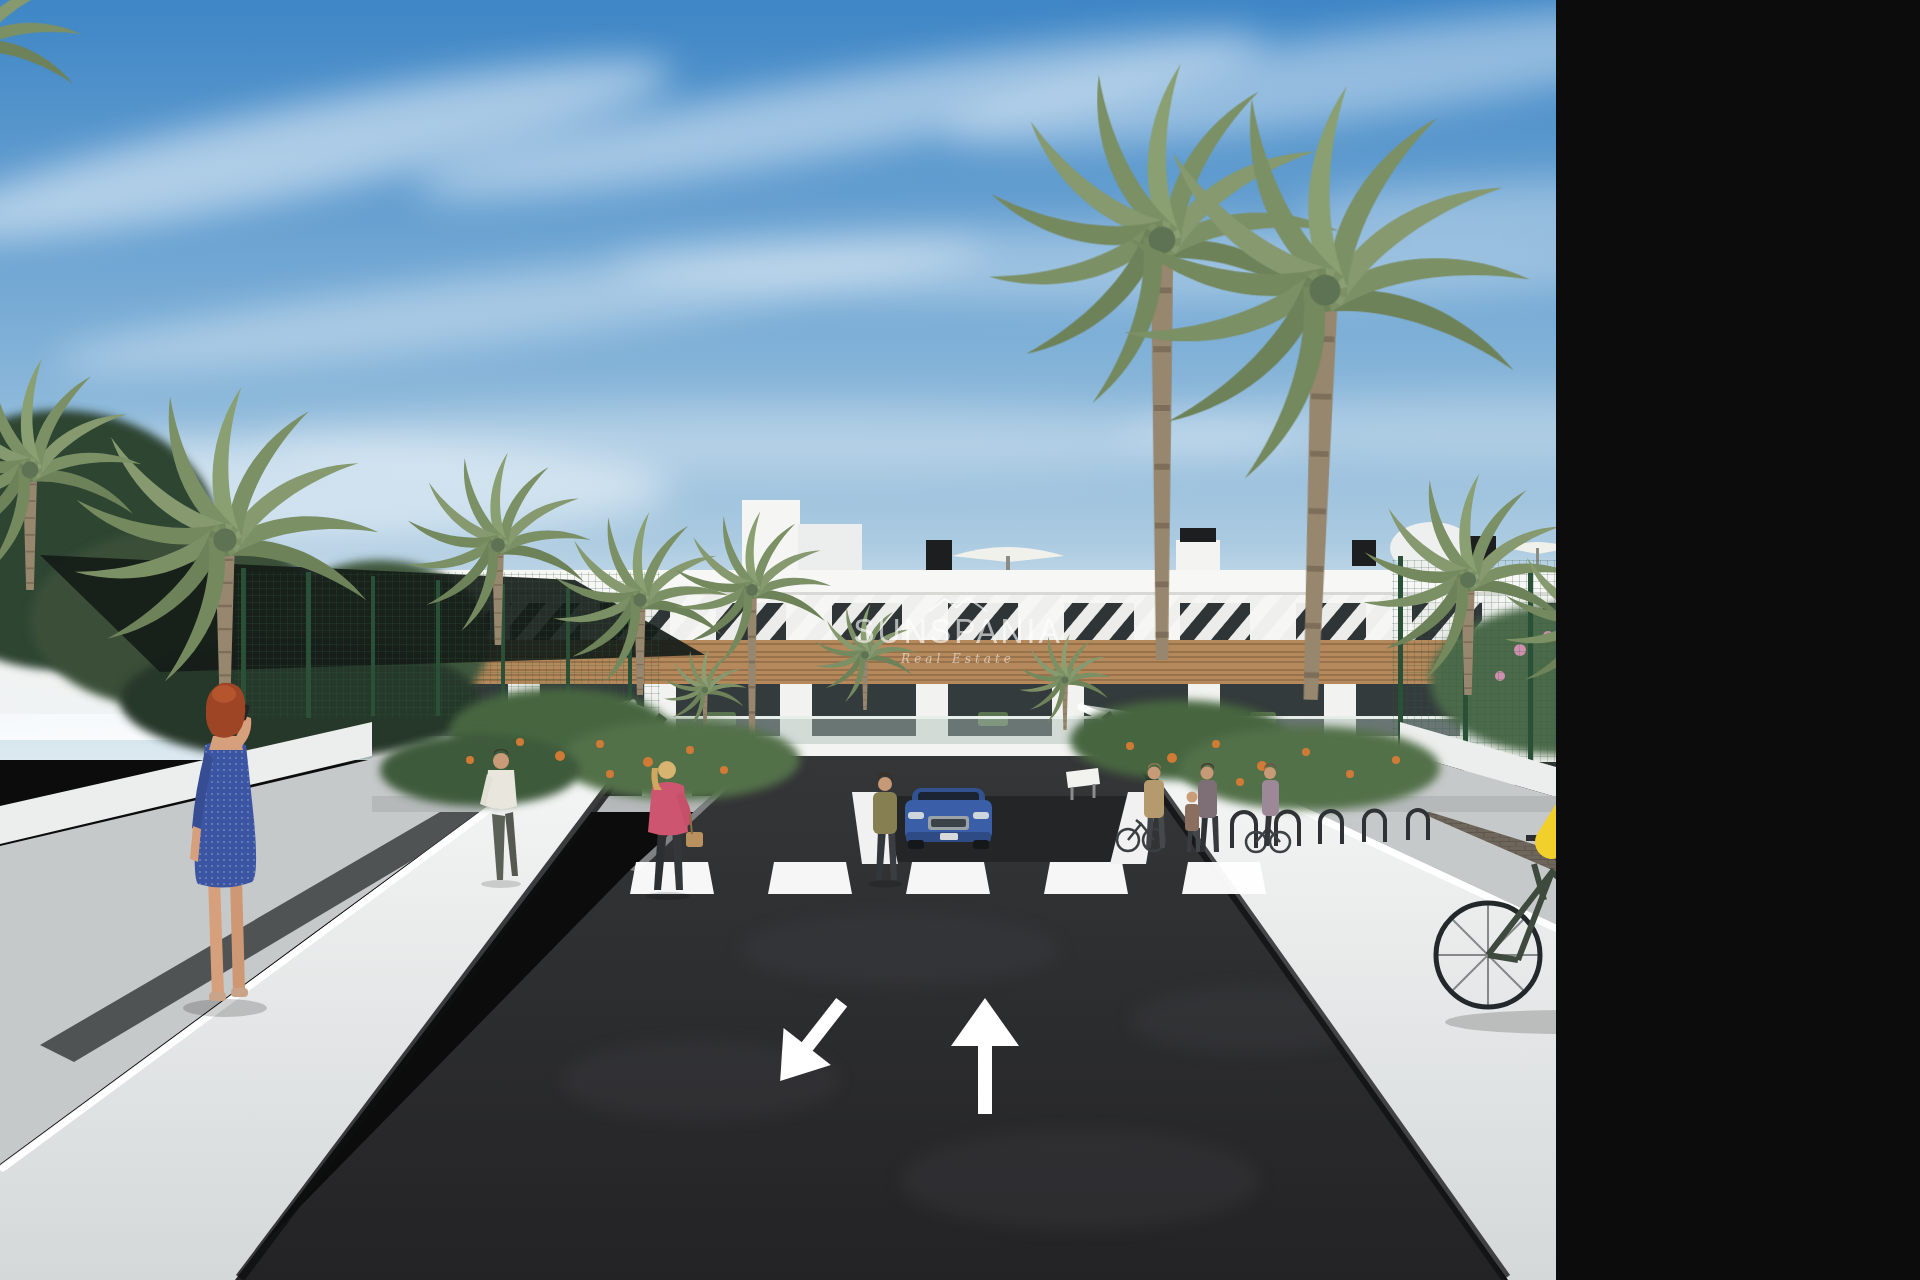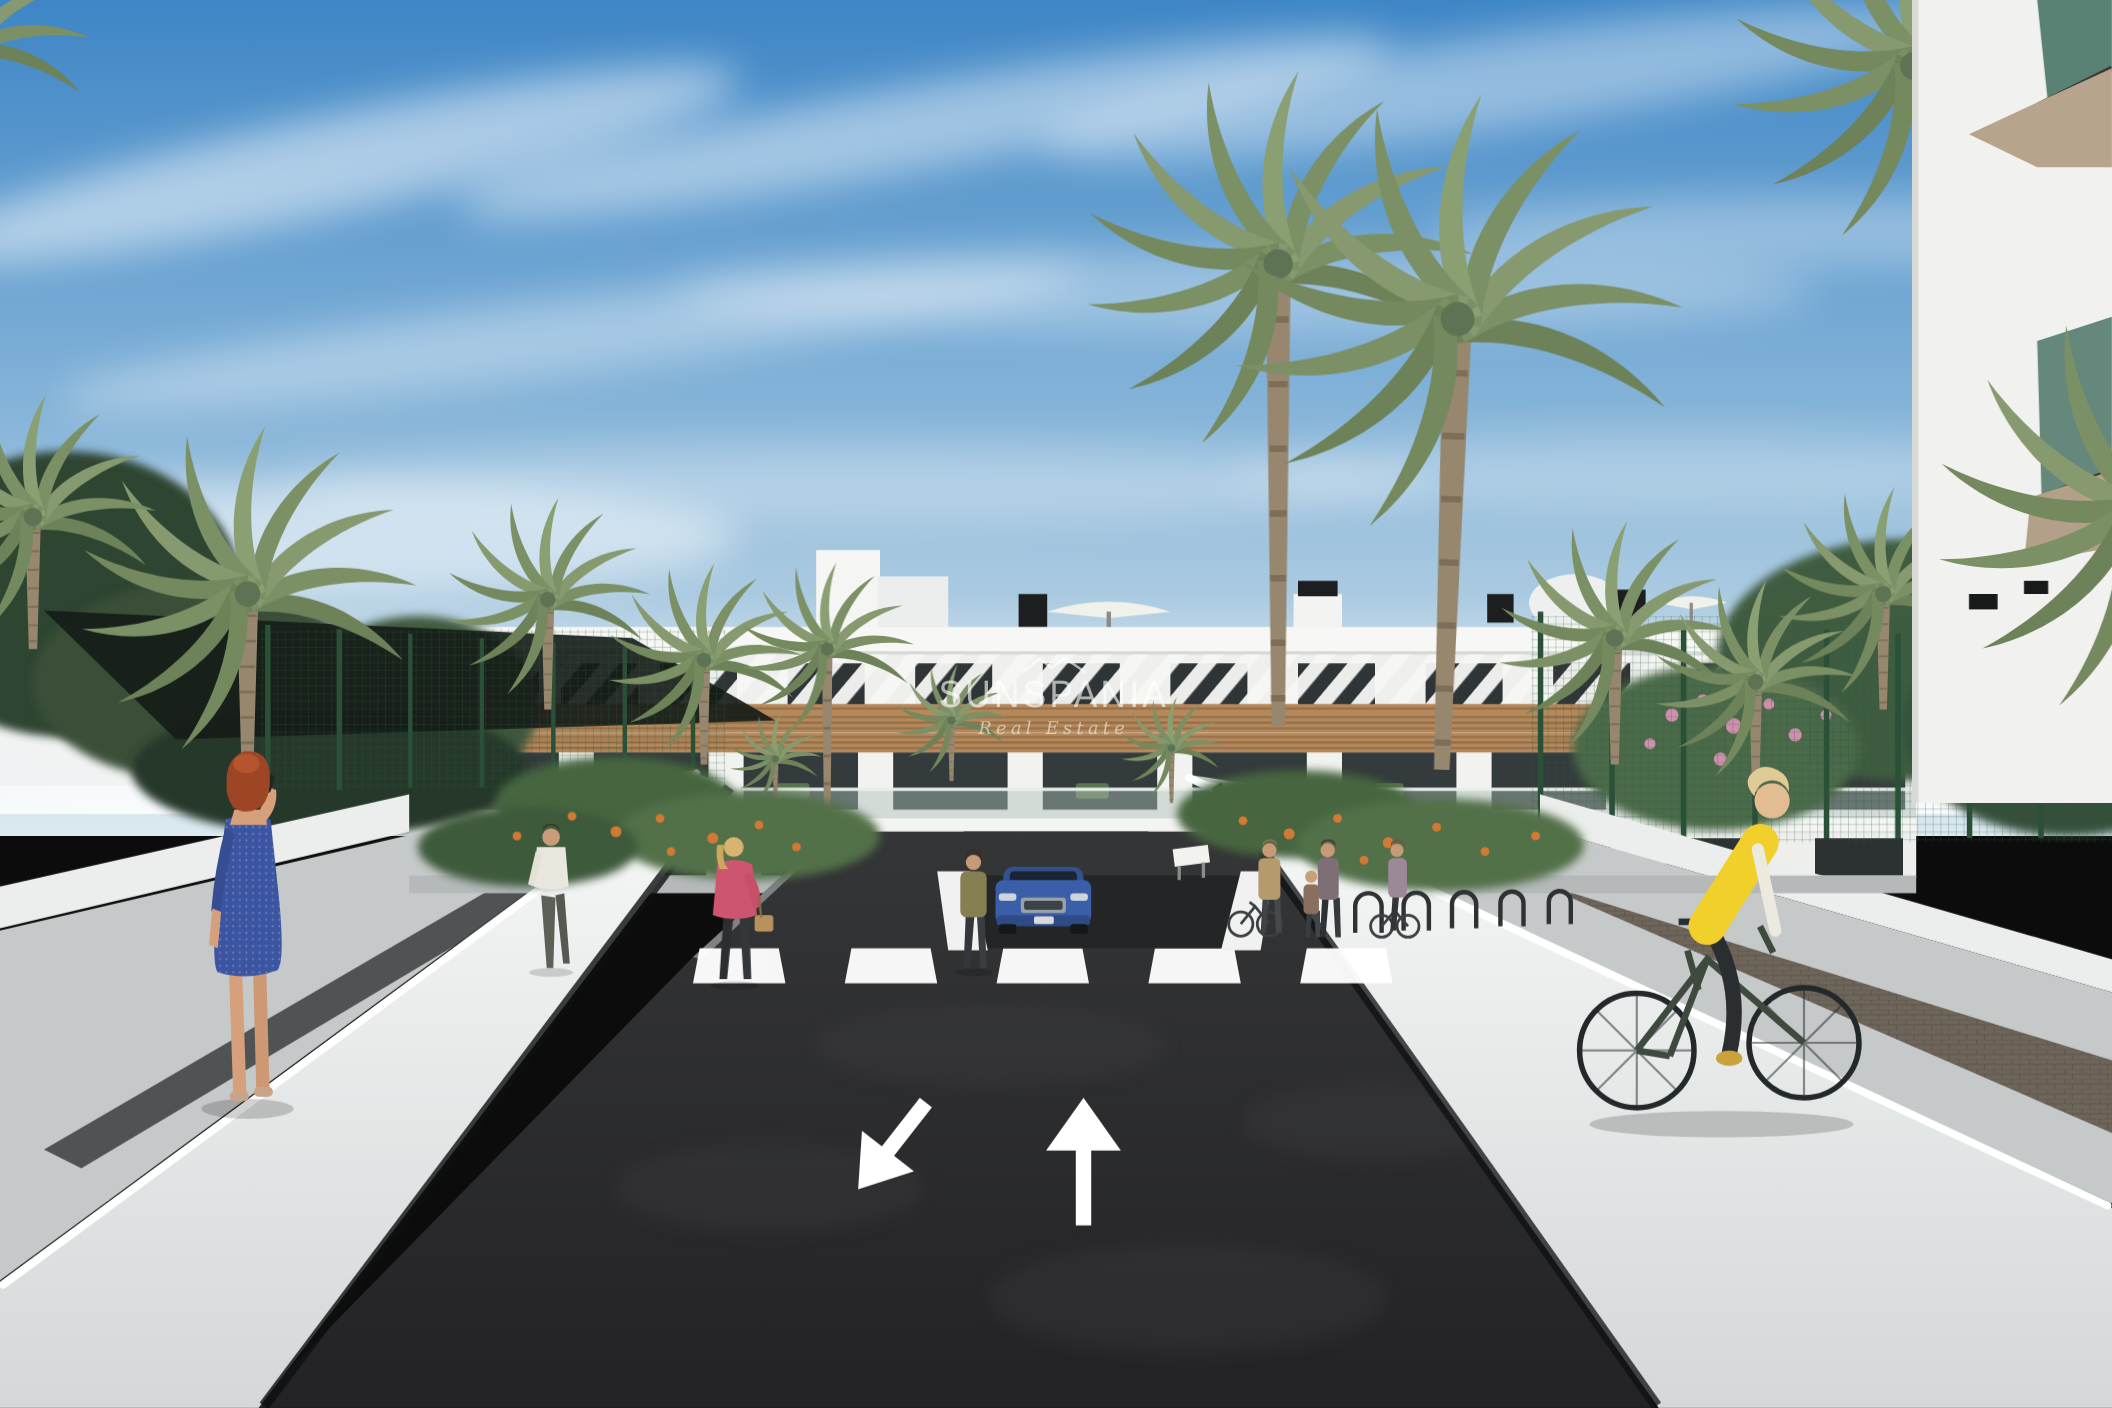--- a/index.html
+++ b/index.html
@@ -1,25 +1,25 @@
 <!DOCTYPE html>
 <html><head>
 <meta charset="utf-8">
 <style>
   html,body{margin:0;padding:0;background:#0c0c0c;}
-  .stage{position:relative;width:1920px;height:1280px;overflow:hidden;
+  .stage{position:relative;width:1556px;height:1280px;overflow:hidden;
          font-family:"Liberation Sans",sans-serif;}
   .scene{position:absolute;inset:0;display:block;}
   
   .watermark{position:absolute;left:958px;top:596px;transform:translateX(-50%);
              text-align:center;color:#ffffff;opacity:.62;pointer-events:none;}
   .wm-logo{display:block;margin:0 auto 2px auto;}
   .wm-brand{font-size:32px;font-weight:300;letter-spacing:3px;line-height:1.05;
             white-space:nowrap;transform:scaleY(1.08);}
-  .wm-tagline{font-family:"DejaVu Serif",serif;font-style:italic;font-size:16px;
+  .wm-tagline{font-family:"DejaVu Serif",serif;font-style:italic;font-size:12px;
               letter-spacing:4px;margin-top:3px;opacity:.85;white-space:nowrap;}
 </style>
 </head>
 <body>
 
 <div class="stage" title="3D architectural render: modern white three-storey apartment complex with palm trees, two-way access road, crosswalk, underground garage entrance, pedestrians and a cyclist">
 
 <svg class="scene" viewBox="0 0 1920 1280" width="1920" height="1280" xmlns="http://www.w3.org/2000/svg">
 <defs>
   <linearGradient id="skyG" x1="0" y1="0" x2="0" y2="1">

